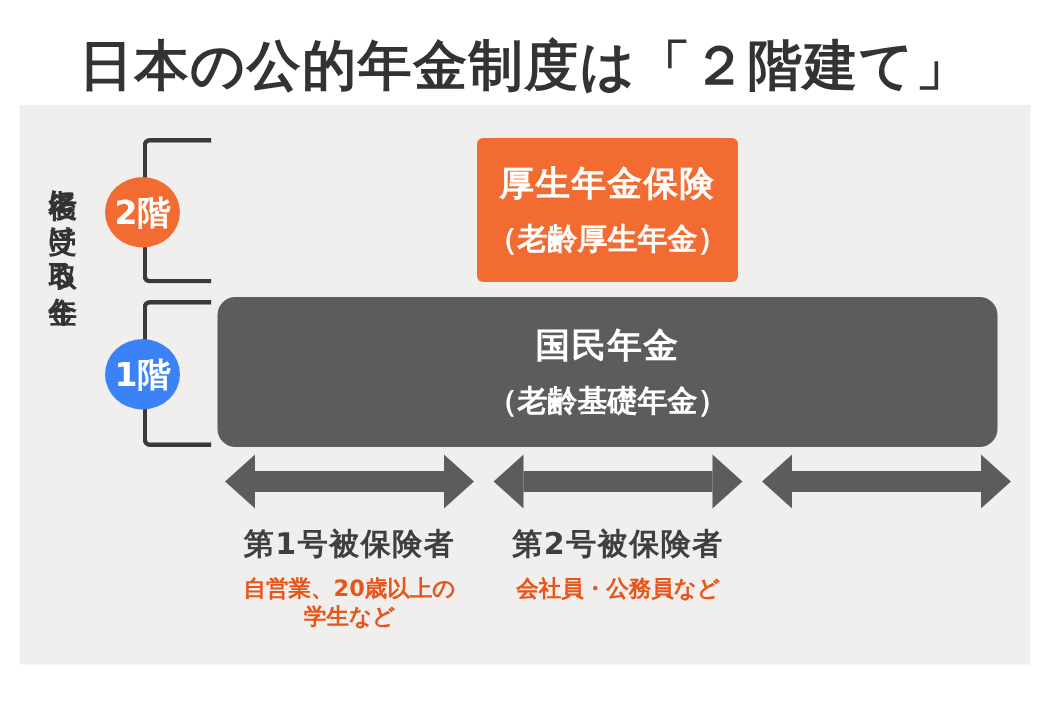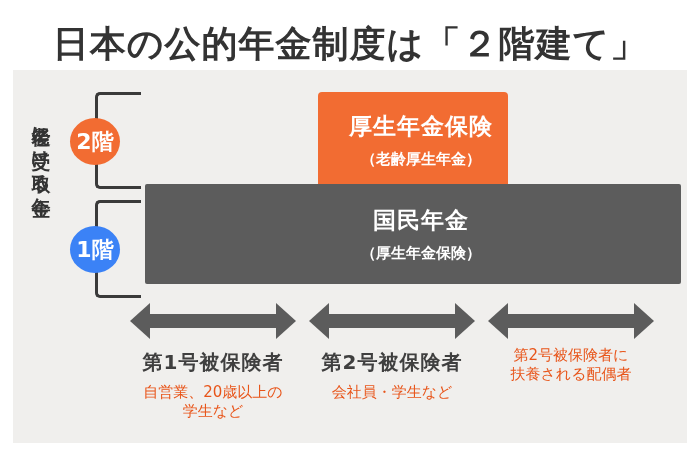--- a/index.html
+++ b/index.html
@@ -43,34 +43,34 @@
     width:50px;height:47px;border-radius:50%;
     display:flex;align-items:center;justify-content:center;
     color:#ffffff;font-size:22px;font-weight:bold;
   }
   .badge.floor2{top:118px;background:#F26C32;}
   .badge.floor1{top:226px;background:#3b82f6;}
   .pension-box{
     position:absolute;
     display:flex;flex-direction:column;
     align-items:center;justify-content:center;
-    color:#ffffff;text-align:center;padding-left:16px;
+    color:#ffffff;text-align:center;
   }
   .pension-box .box-title{font-size:23px;font-weight:bold;letter-spacing:1px;}
-  .pension-box .box-subtitle{font-size:15px;font-weight:bold;margin-top:8px;}
+  .pension-box .box-subtitle{font-size:20px;font-weight:bold;margin-top:8px;}
   .box-kosei{
     left:318px;top:92px;width:174px;height:96px;
     background:#F26C32;border-radius:4px;
   }
   .box-kokumin{
-    left:145px;top:184px;width:520px;height:100px;
-    background:#5C5C5C;border-radius:2px;
+    left:145px;top:198px;width:520px;height:100px;
+    background:#5C5C5C;border-radius:12px;
   }
   .columns{
-    position:absolute;left:130px;top:303px;width:524px;
+    position:absolute;left:150px;top:303px;width:524px;
     display:grid;grid-template-columns:1fr 1fr 1fr;
     column-gap:13px;
   }
   .column{display:flex;flex-direction:column;align-items:center;}
   .arrow{
     display:flex;align-items:center;
     width:100%;height:36px;
   }
   .arrow .head{width:0;height:0;flex:0 0 auto;}
   .arrow .head.left{
@@ -84,21 +84,21 @@
     border-bottom:18px solid transparent;
   }
   .arrow .shaft{flex:1 1 auto;height:14px;background:#5C5C5C;}
   .cat-label{
     margin-top:10px;
     font-size:20px;font-weight:bold;color:#3F3F3F;
     letter-spacing:1px;white-space:nowrap;
   }
   .cat-desc{
     margin-top:7px;
-    font-size:15px;font-weight:normal;color:#E8551A;
+    font-size:15px;font-weight:bold;color:#E8551A;
     text-align:center;line-height:1.25;
     white-space:pre-line;
   }
 </style>
 </head>
 <body>
 
 <div class="page">
 
   <div class="title">日本の公的年金制度は「２階建て」</div>
@@ -117,21 +117,21 @@
     <span>1階</span>
   </div>
 
   <div class="pension-box box-kosei">
     <div class="box-title">厚生年金保険</div>
     <div class="box-subtitle">（老齢厚生年金）</div>
   </div>
 
   <div class="pension-box box-kokumin">
     <div class="box-title">国民年金</div>
-    <div class="box-subtitle">（厚生年金保険）</div>
+    <div class="box-subtitle">（老齢基礎年金）</div>
   </div>
 
   <div class="columns">
 
     <div class="column">
       <div class="arrow">
         <span class="head left"></span>
         <span class="shaft"></span>
         <span class="head right"></span>
       </div>
@@ -140,28 +140,26 @@
 学生など</div>
     </div>
 
     <div class="column">
       <div class="arrow">
         <span class="head left"></span>
         <span class="shaft"></span>
         <span class="head right"></span>
       </div>
       <div class="cat-label">第2号被保険者</div>
-      <div class="cat-desc">会社員・学生など</div>
+      <div class="cat-desc">会社員・公務員など</div>
     </div>
 
     <div class="column">
       <div class="arrow">
         <span class="head left"></span>
         <span class="shaft"></span>
         <span class="head right"></span>
       </div>
-      <div class="cat-desc">第2号被保険者に
-扶養される配偶者</div>
     </div>
 
   </div>
 
 </div>
 
 </body></html>

